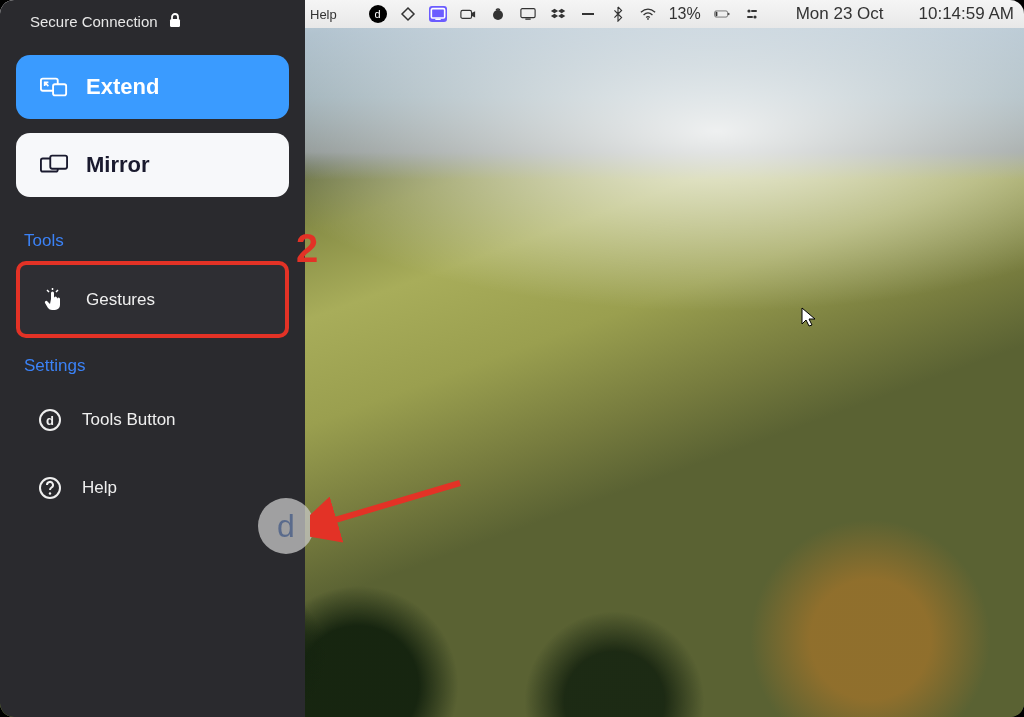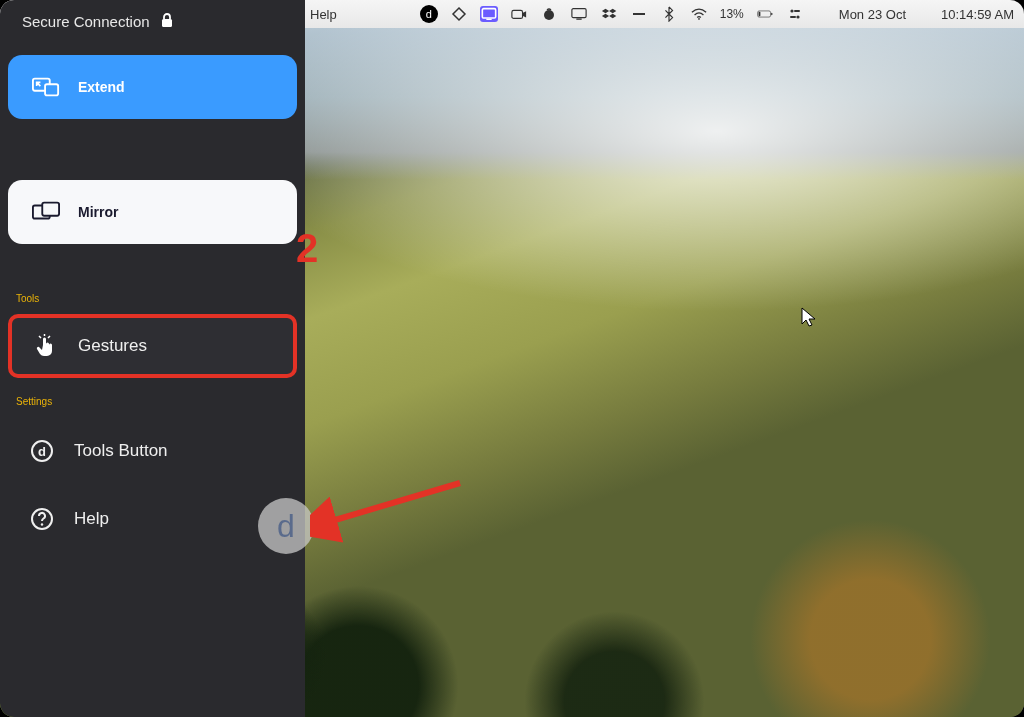--- a/index.html
+++ b/index.html
@@ -42,22 +42,22 @@
     }
     .menubar-icon {
       width: 18px;
       height: 18px;
       display: flex;
       align-items: center;
       justify-content: center;
       font-size: 14px;
     }
     .menubar-icon svg { width: 16px; height: 16px; }
-    .menubar-time { font-size: 13px; padding-left: 23px; }
-    .battery-pct { font-size: 12px; }
+    .menubar-time { font-size: 17px; padding-left: 23px; }
+    .battery-pct { font-size: 16px; }
     .icon-d-black {
       background: #000;
       color: #fff;
       width: 18px;
       height: 18px;
       border-radius: 50%;
       display:flex;
       align-items:center;
       justify-content:center;
       font-size: 11px;
@@ -102,21 +102,21 @@
     
     
     .sidebar {
       position: absolute;
       top: 0;
       left: 0;
       width: 305px;
       height: 100%;
       background: #2a2a2e;
       z-index: 10;
-      padding: 12px 8px;
+      padding: 12px 16px;
       display: flex;
       flex-direction: column;
       color: #e0e0e0;
       border-top-left-radius: 14px;
       border-bottom-left-radius: 14px;
     }
     .sidebar-header {
       display: flex;
       align-items: center;
       gap: 10px;
@@ -131,40 +131,39 @@
       gap: 14px;
       margin-bottom: 28px;
     }
     .mode-btn {
       height: 64px;
       border-radius: 14px;
       display: flex;
       align-items: center;
       gap: 18px;
       padding: 0 24px;
-      font-size: 14px;
+      font-size: 22px;
       font-weight: 700;
       cursor: pointer;
       border: none;
     }
     .mode-btn.primary {
       background: #3a9bff;
       color: #fff;
     }
     .mode-btn.secondary {
       background: #f7f8fa;
       color: #1a1a2e;
-      margin-top: 47px;
     }
     .mode-icon { width: 28px; height: 24px; display:flex; align-items:center; }
     
     .section-label {
-      font-size: 10px;
-      color: #eab308;
-      margin: 21px 0 10px 8px;
+      font-size: 17px;
+      color: #3b82f6;
+      margin: 6px 0 10px 8px;
     }
     .menu-item {
       height: 68px;
       display: flex;
       align-items: center;
       gap: 20px;
       padding: 0 22px;
       font-size: 17px;
       color: #efefef;
       cursor: pointer;
@@ -177,21 +176,21 @@
     .menu-item .item-icon {
       width: 24px;
       height: 24px;
       display:flex;
       align-items:center;
       justify-content:center;
     }
     .menu-item.highlighted {
       border: 4px solid #e33226;
       background: #2e2e33;
-      height: 64px;
+      height: 77px;
     }
     
     
     .annotation-number {
       position: absolute;
       color: #e33226;
       font-size: 40px;
       font-weight: 700;
       z-index: 50;
     }

